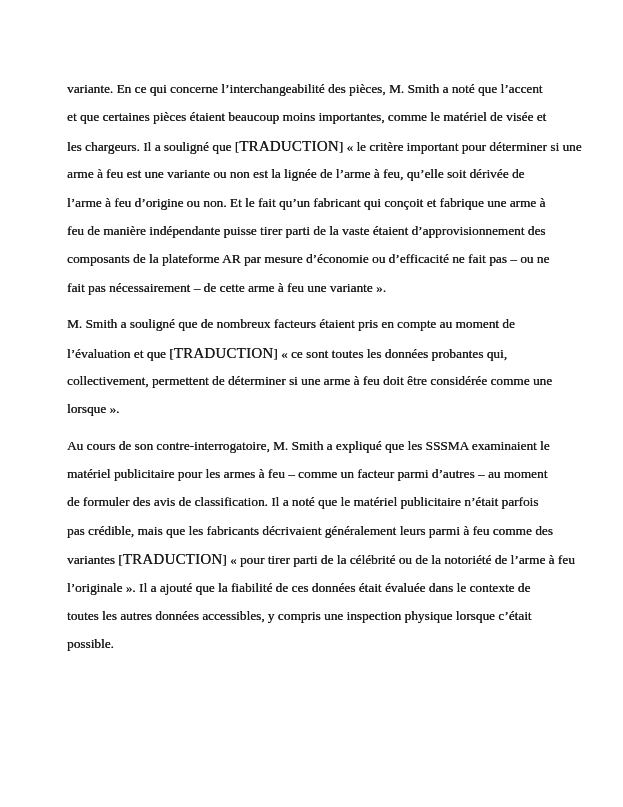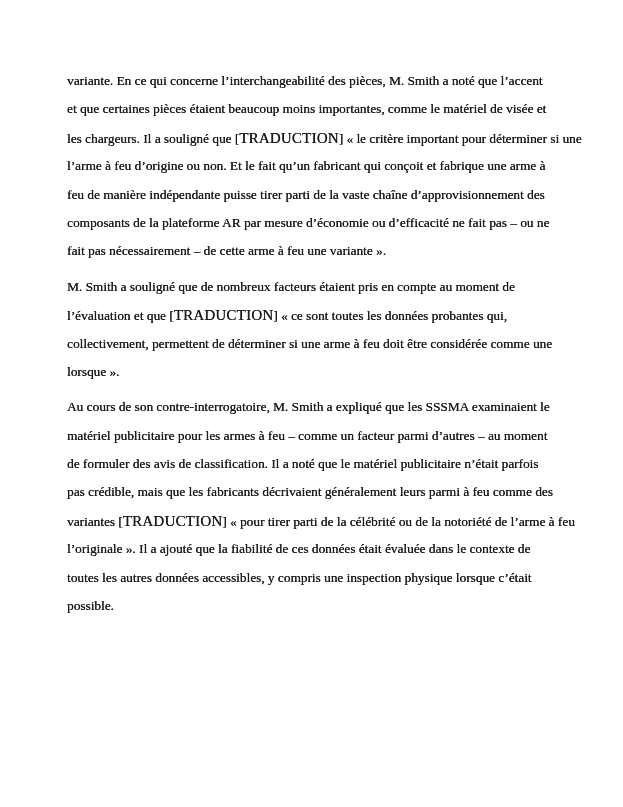--- a/index.html
+++ b/index.html
@@ -27,21 +27,21 @@
     left: 67px;
     top: 67px;
     width: 510px;
     font-family: "Liberation Serif", "DejaVu Serif", serif;
     font-size: 13.3px;
     font-weight: 400;
     color: #1c1c1c;
     text-shadow: 0.25px 0 0 currentColor; 
   }
   .para {
-    margin: 0 0 7px 0;
+    margin: 8px 0 7px 0;
     padding: 0;
   }
   .line {
     display: block;
     height: 28.4px;
     line-height: 28.4px;
     white-space: nowrap;
   }
   .sc {
     font-size: 15px;
@@ -50,22 +50,23 @@
 </style>
 </head>
 <body style="background: rgb(255, 255, 255);">
 
 <main class="page">
   <section class="text-column" style="color: rgb(28, 28, 28);">
       <p class="para">
         <span class="line">variante. En ce qui concerne l’interchangeabilité des pièces, M. Smith a noté que l’accent</span>
         <span class="line">et que certaines pièces étaient beaucoup moins importantes, comme le matériel de visée et</span>
         <span class="line">les chargeurs. Il a souligné que [<span class="sc">TRADUCTION</span>] « le critère important pour déterminer si une</span>
+        <span class="line">arme à feu est une variante ou non est la lignée de l’arme à feu, qu’elle soit dérivée de</span>
         <span class="line">l’arme à feu d’origine ou non. Et le fait qu’un fabricant qui conçoit et fabrique une arme à</span>
-        <span class="line">feu de manière indépendante puisse tirer parti de la vaste chaîne d’approvisionnement des</span>
+        <span class="line">feu de manière indépendante puisse tirer parti de la vaste étaient d’approvisionnement des</span>
         <span class="line">composants de la plateforme AR par mesure d’économie ou d’efficacité ne fait pas – ou ne</span>
         <span class="line">fait pas nécessairement – de cette arme à feu une variante ».</span>
       </p>
       <p class="para">
         <span class="line">M. Smith a souligné que de nombreux facteurs étaient pris en compte au moment de</span>
         <span class="line">l’évaluation et que [<span class="sc">TRADUCTION</span>] « ce sont toutes les données probantes qui,</span>
         <span class="line">collectivement, permettent de déterminer si une arme à feu doit être considérée comme une</span>
         <span class="line">lorsque ».</span>
       </p>
       <p class="para">

